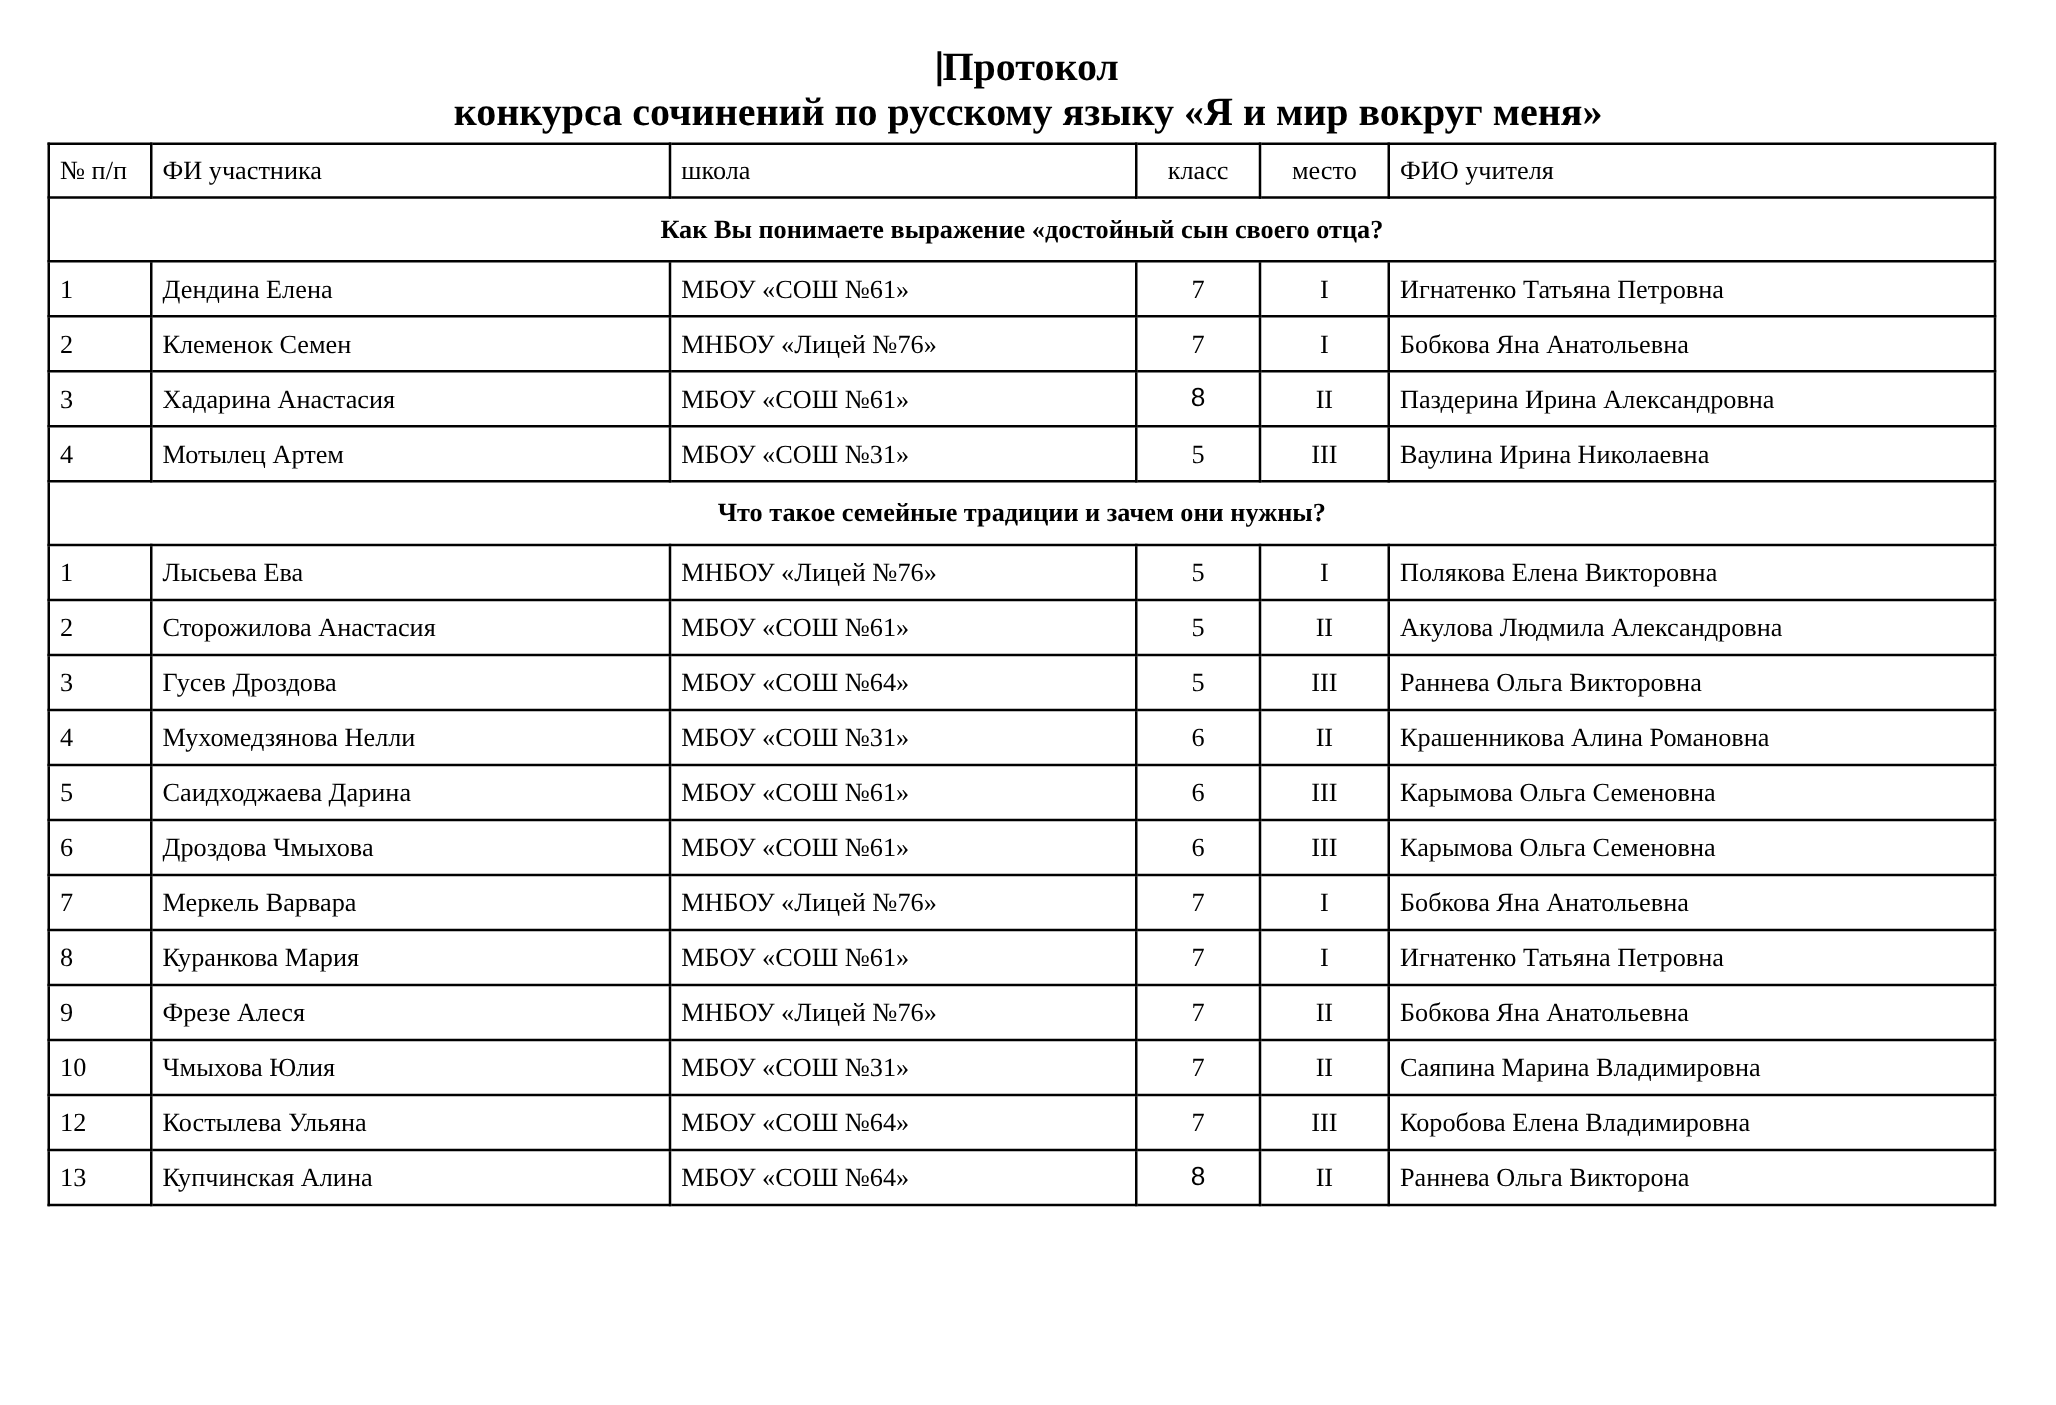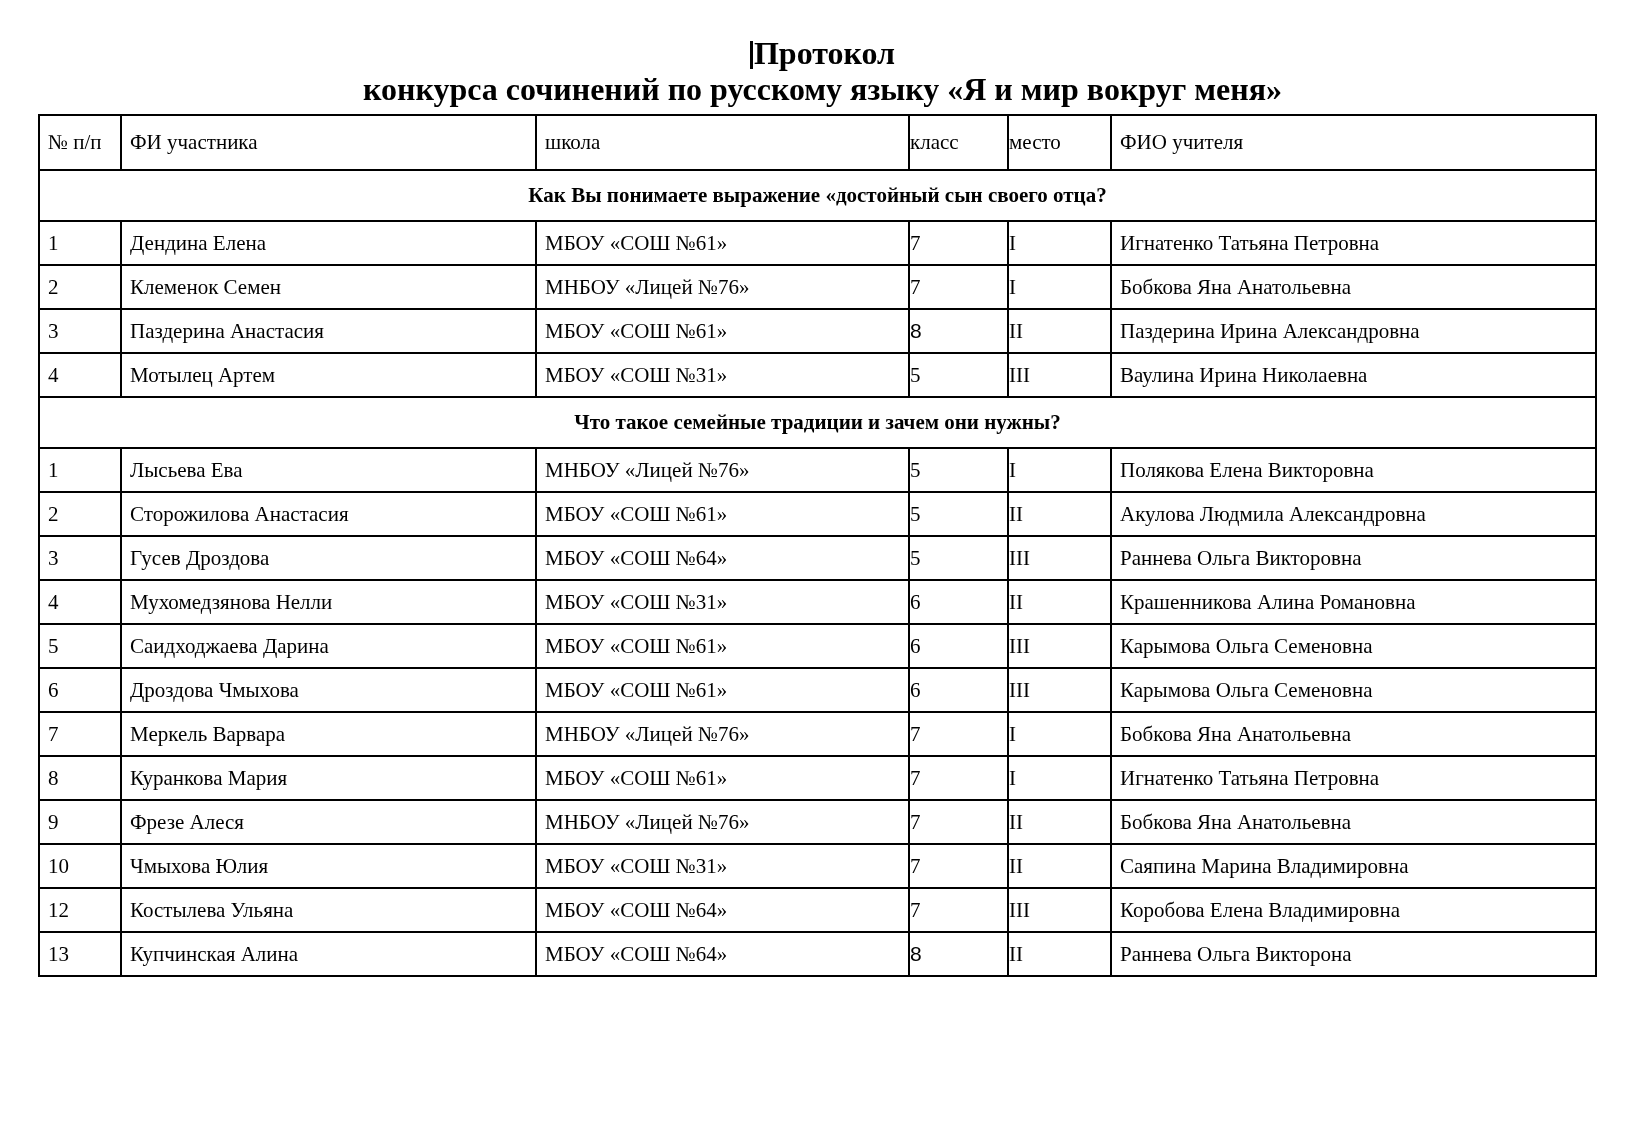--- a/index.html
+++ b/index.html
@@ -35,22 +35,22 @@
     border: 2px solid #000;
     font-size: 21px;
     font-weight: normal;
     vertical-align: middle;
     text-align: left;
     padding: 0 2px 0 8px;
     height: 44px;
     overflow: hidden;
     white-space: nowrap;
   }
-  table.results th { height: 55px; }
-  table.results .c { padding: 0; }
+  table.results th { height: 43px; }
+  table.results .c { text-align: center; padding: 0; }
   table.results tr.section td {
     font-weight: bold;
     text-align: center;
     padding: 12px;
   }
   .sans { font-family: "Liberation Sans", sans-serif; }
 </style>
 </head>
 <body>
 
@@ -96,21 +96,21 @@
         <tr>
           <td>2</td>
           <td>Клеменок Семен</td>
           <td>МНБОУ «Лицей №76»</td>
           <td class="c">7</td>
           <td class="c">I</td>
           <td>Бобкова Яна Анатольевна</td>
         </tr>
         <tr>
           <td>3</td>
-          <td>Паздерина Анастасия</td>
+          <td>Хадарина Анастасия</td>
           <td>МБОУ «СОШ №61»</td>
           <td class="c sans">8</td>
           <td class="c">II</td>
           <td>Паздерина Ирина Александровна</td>
         </tr>
         <tr>
           <td>4</td>
           <td>Мотылец Артем</td>
           <td>МБОУ «СОШ №31»</td>
           <td class="c">5</td>

